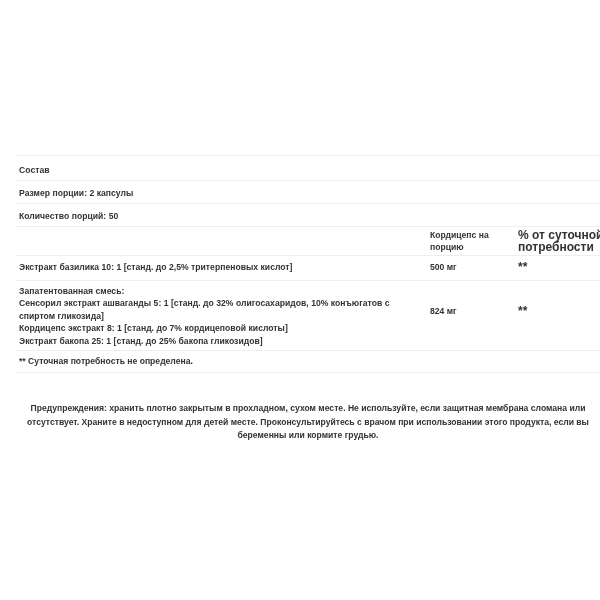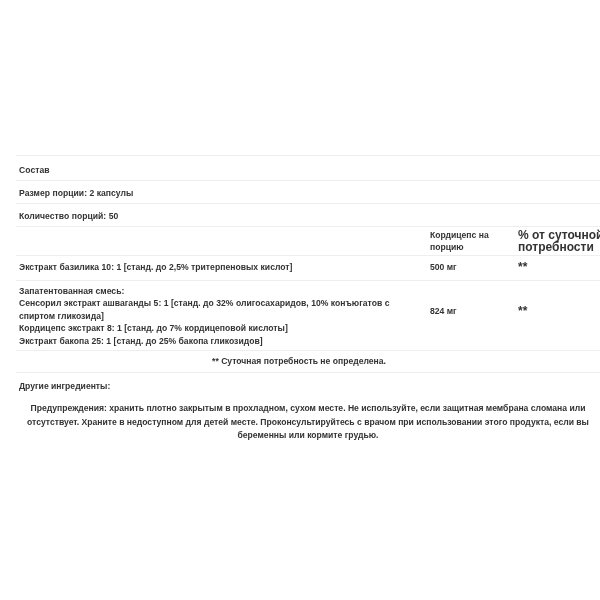--- a/index.html
+++ b/index.html
@@ -147,21 +147,20 @@
     <div class="cell-name multiline">Запатентованная смесь:
 Сенсорил экстракт ашваганды 5: 1 [станд. до 32% олигосахаридов, 10% конъюгатов с спиртом гликозида]
 Кордицепс экстракт 8: 1 [станд. до 7% кордицеповой кислоты]
 Экстракт бакопа 25: 1 [станд. до 25% бакопа гликозидов]</div>
     <div class="cell-amount" style="top:20px;">824 мг</div>
     <div class="cell-dv" style="top:20px;">**</div>
   </div>
 
   <div class="rule" style="top:350px;"></div>
 
-  <div class="note" style="top:355px;text-align:center;">** Суточная потребность не определена.</div>
+  <div class="note" style="top:355px;">** Суточная потребность не определена.</div>
 
   <div class="rule" style="top:372px;"></div>
 
-  <div class="note" style="top:380px;">Другие ингредиенты:</div>
 
   <div class="para" style="top:402px;">Предупреждения: хранить плотно закрытым в прохладном, сухом месте. Не используйте, если защитная мембрана сломана или отсутствует. Храните в недоступном для детей месте. Проконсультируйтесь с врачом при использовании этого продукта, если вы беременны или кормите грудью.</div>
 
 </div>
 
 </body></html>

